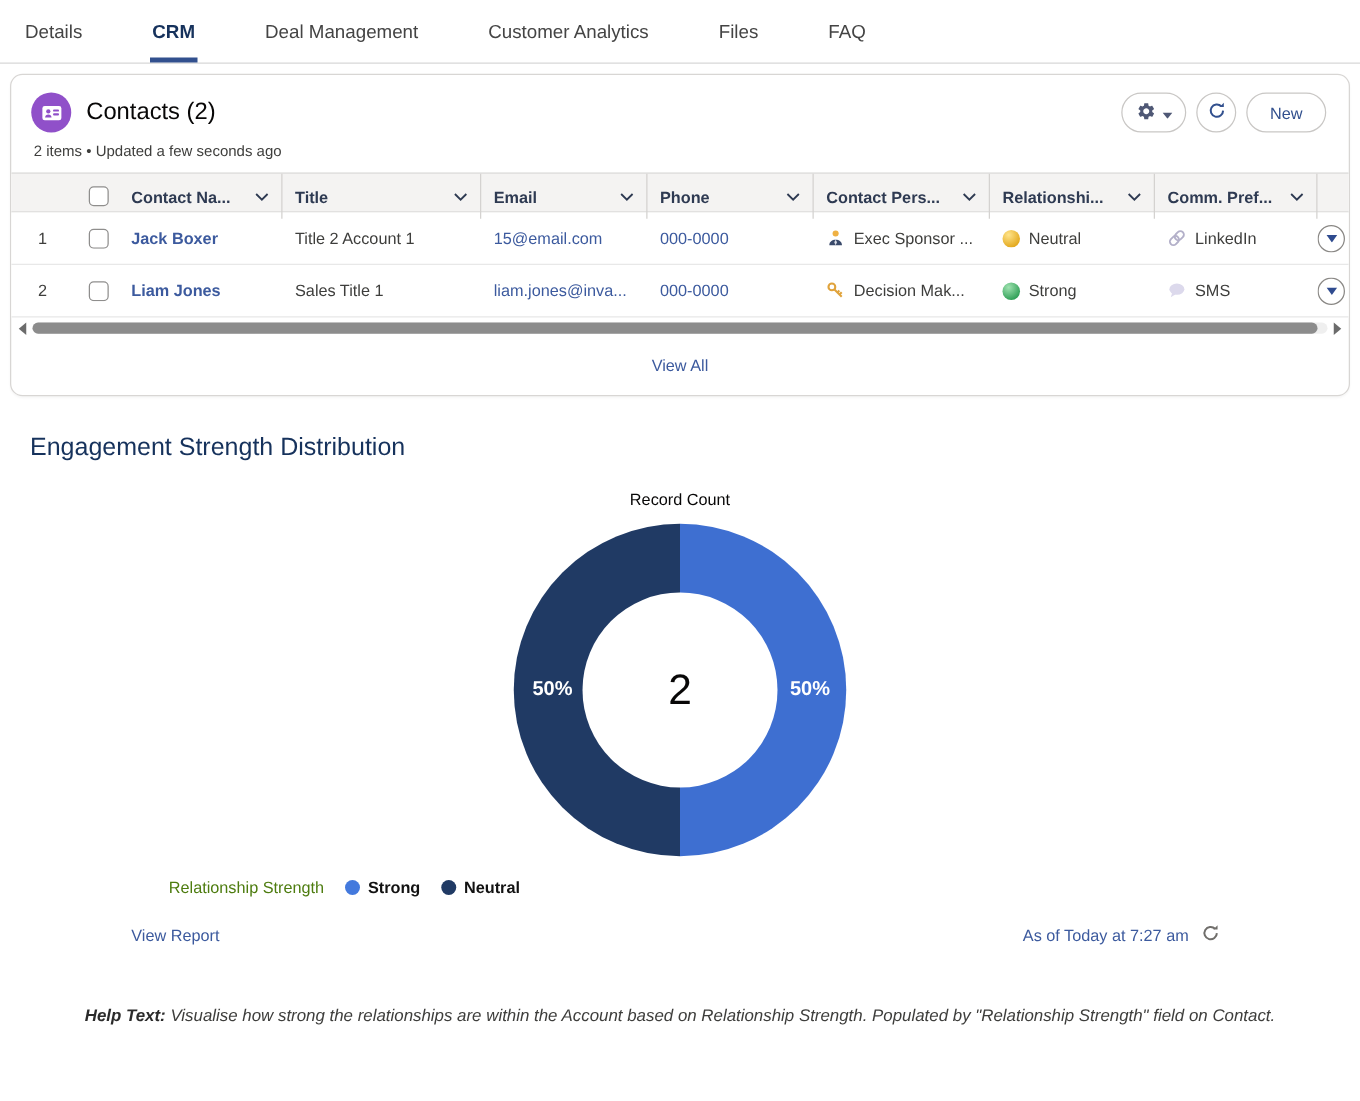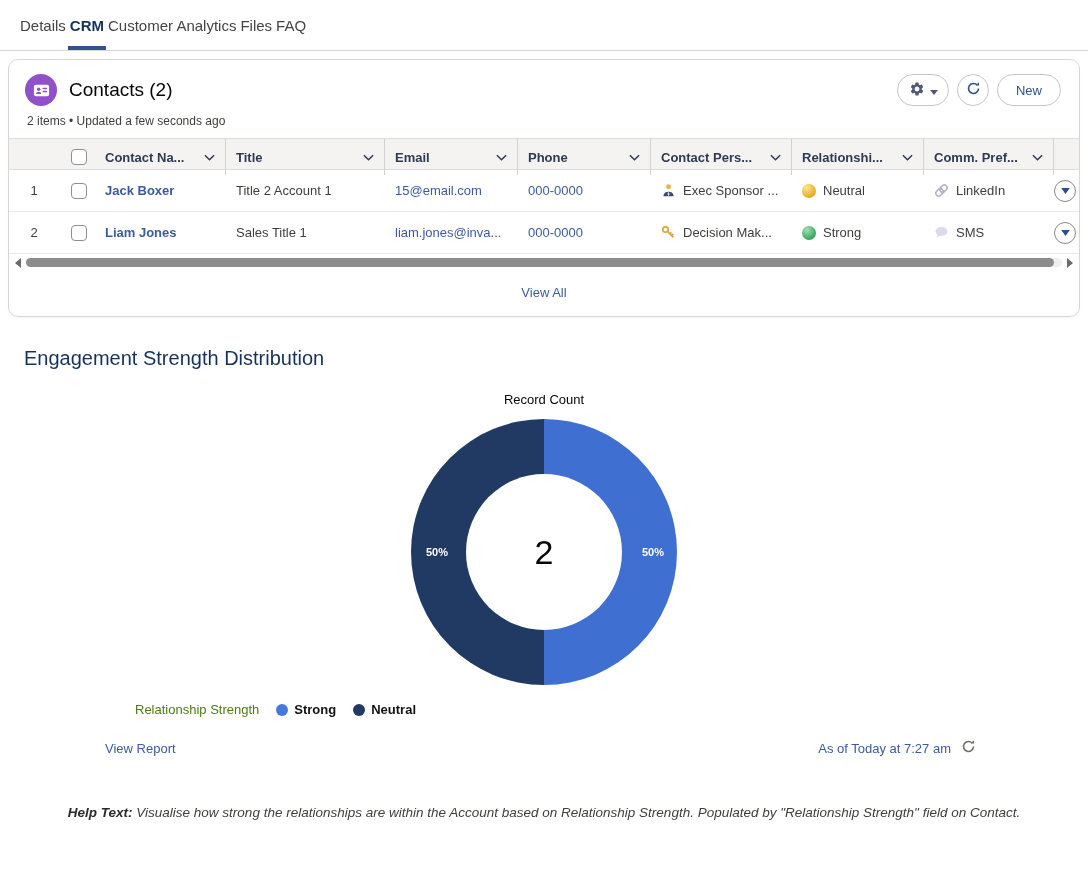--- a/index.html
+++ b/index.html
@@ -1,19 +1,19 @@
 <!DOCTYPE html>
 <html><head>
 <meta charset="utf-8">
 <style>
   * { box-sizing: border-box; margin: 0; padding: 0; }
   html,body { width:1088px; background:#fff; font-family:"Liberation Sans", sans-serif; color:#3e3e3c; }
 
   
-  .tabbar { display:flex; padding:0 0 0 18px; border-bottom:1px solid #d8d8d8; }
+  .tabbar { display:flex; gap:52px; padding:0 0 0 18px; border-bottom:1px solid #d8d8d8; }
   .tab { padding:17px 2px 12px; font-size:15px; color:#444; cursor:pointer; border-bottom:4px solid transparent; }
   .tab.active { color:#16325c; font-weight:700; border-bottom-color:#32508e; }
 
   
   .card { margin:8px 8px 0 8px; border:1px solid #d8d6d4; border-radius:10px; overflow:hidden; box-shadow:0 1px 2px rgba(0,0,0,0.04); }
   .card-head { display:flex; align-items:center; padding:14px 18px 2px 16px; }
   .cicon { width:32px; height:32px; border-radius:50%; background:#9050c9; display:flex; align-items:center; justify-content:center; flex:0 0 32px; }
   .card-title { font-size:19px; font-weight:400; color:#080707; margin-left:12px; flex:1; }
   .head-actions { display:flex; gap:8px; align-items:center; }
   .pill { display:flex; align-items:center; justify-content:center; gap:5px; height:32px; background:#fff; border:1px solid #c9c7c5; border-radius:16px; cursor:pointer; font-family:inherit; }
@@ -52,21 +52,21 @@
 
   .card-foot { text-align:center; padding:14px 0 16px; font-size:13px; }
 
   
   .chart-sec { margin-top:30px; }
   .sec-title { font-size:20px; font-weight:400; color:#16325c; margin-left:24px; }
   .chart-title { text-align:center; font-size:13px; font-weight:400; color:#080707; margin-top:22px; }
   .donut { position:relative; width:266px; height:266px; margin:12px auto 0; border-radius:50%; background:conic-gradient(#3e6fd1 0 50%, #203a64 50% 100%); }
   .hole { position:absolute; inset:55px; border-radius:50%; background:#fff; display:flex; align-items:center; justify-content:center; }
   .center-val { font-size:34px; color:#080707; }
-  .pct { position:absolute; top:50%; transform:translateY(-50%); color:#fff; font-size:11px; font-weight:700; }
+  .pct { position:absolute; top:50%; transform:translateY(-50%); color:#fff; font-size:16px; font-weight:700; }
   .pct.left { left:15px; }
   .pct.right { right:13px; }
   .legend { display:flex; align-items:center; gap:17px; margin:17px 0 0 105px; font-size:13px; }
   .legend-title { color:#4d7c0f;margin-left:30px; }
   .litem { display:flex; align-items:center; gap:6px; color:#121212; font-weight:600; }
   .ldot { width:12px; height:12px; border-radius:50%; display:inline-block; }
   .ldot.strong { background:#4379dd; }
   .ldot.neutral { background:#203a64; }
   .report-row { display:flex; justify-content:space-between; align-items:center; margin:22px 112px 0 105px; font-size:13px; }
   .asof { display:flex; align-items:center; gap:10px; color:#3c5a9e; }
@@ -74,20 +74,21 @@
   
   .help { margin:48px 40px 0; text-align:center; font-style:italic; font-size:13.5px; color:#3e3e3c; }
   .help b { color:#2b2b2b; }
 </style>
 </head>
 <body>
 
 <nav class="tabbar">
   <div class="tab">Details</div>
   <div class="tab active">CRM</div>
+  <div class="tab">Deal Management</div>
   <div class="tab">Customer Analytics</div>
   <div class="tab">Files</div>
   <div class="tab">FAQ</div>
 </nav>
 
 <section class="card">
   <div class="card-head">
     <span class="cicon">
       <svg viewBox="0 0 20 20" width="19" height="19" aria-hidden="true">
         <rect x="2" y="4" width="16" height="12" rx="2" fill="#fff"></rect>

